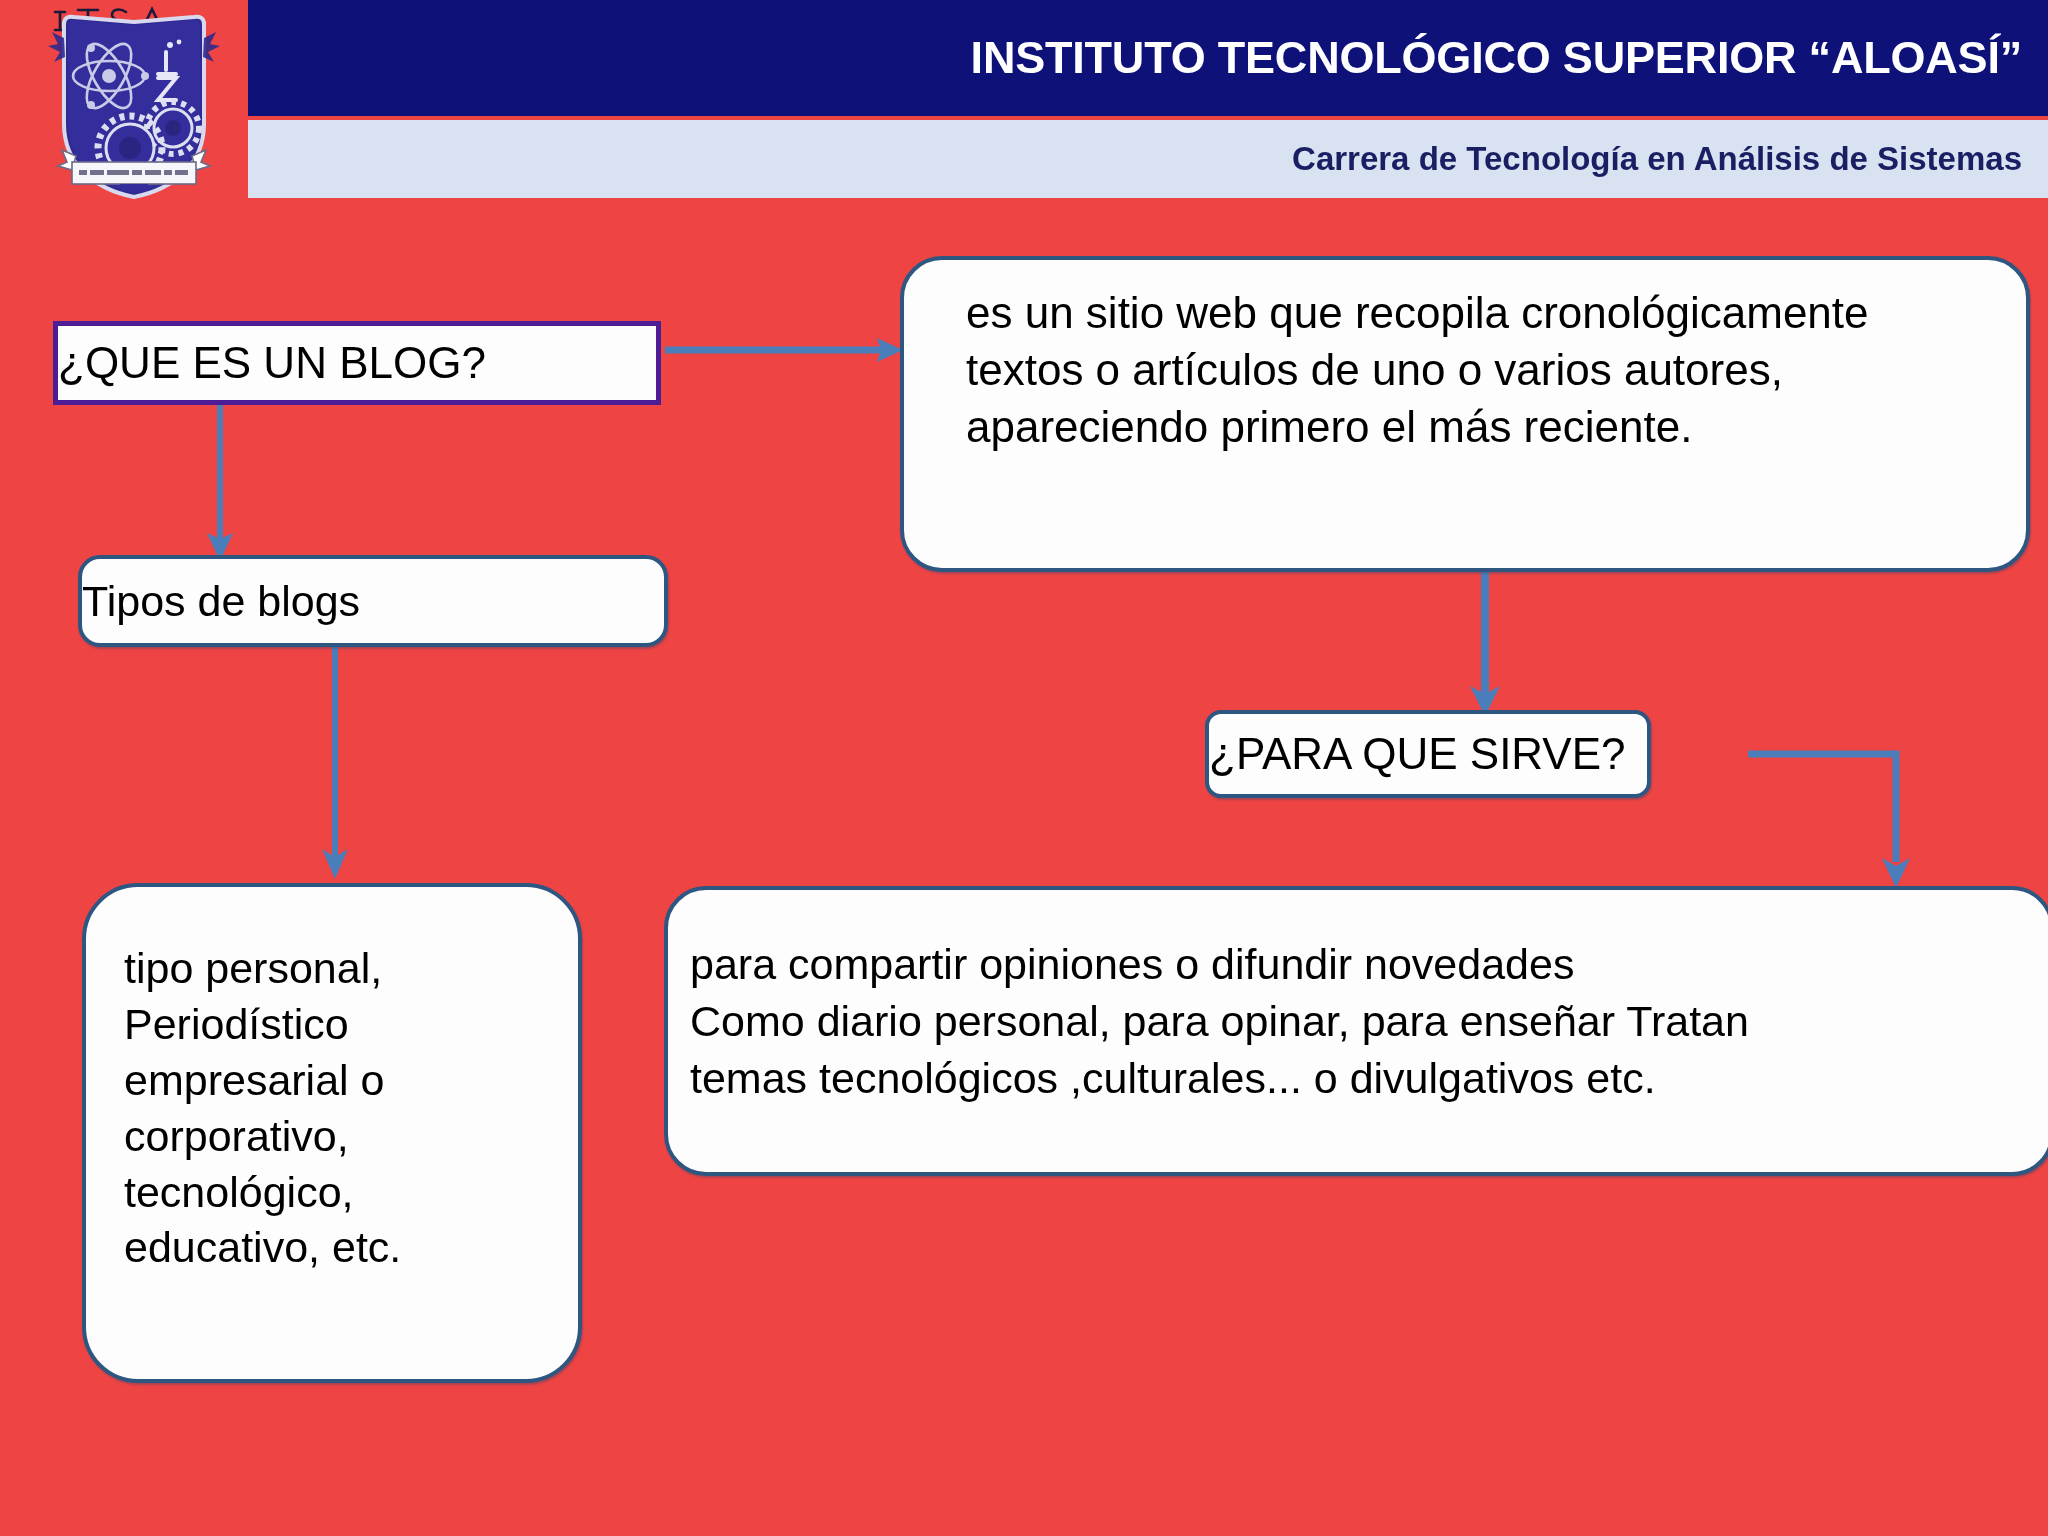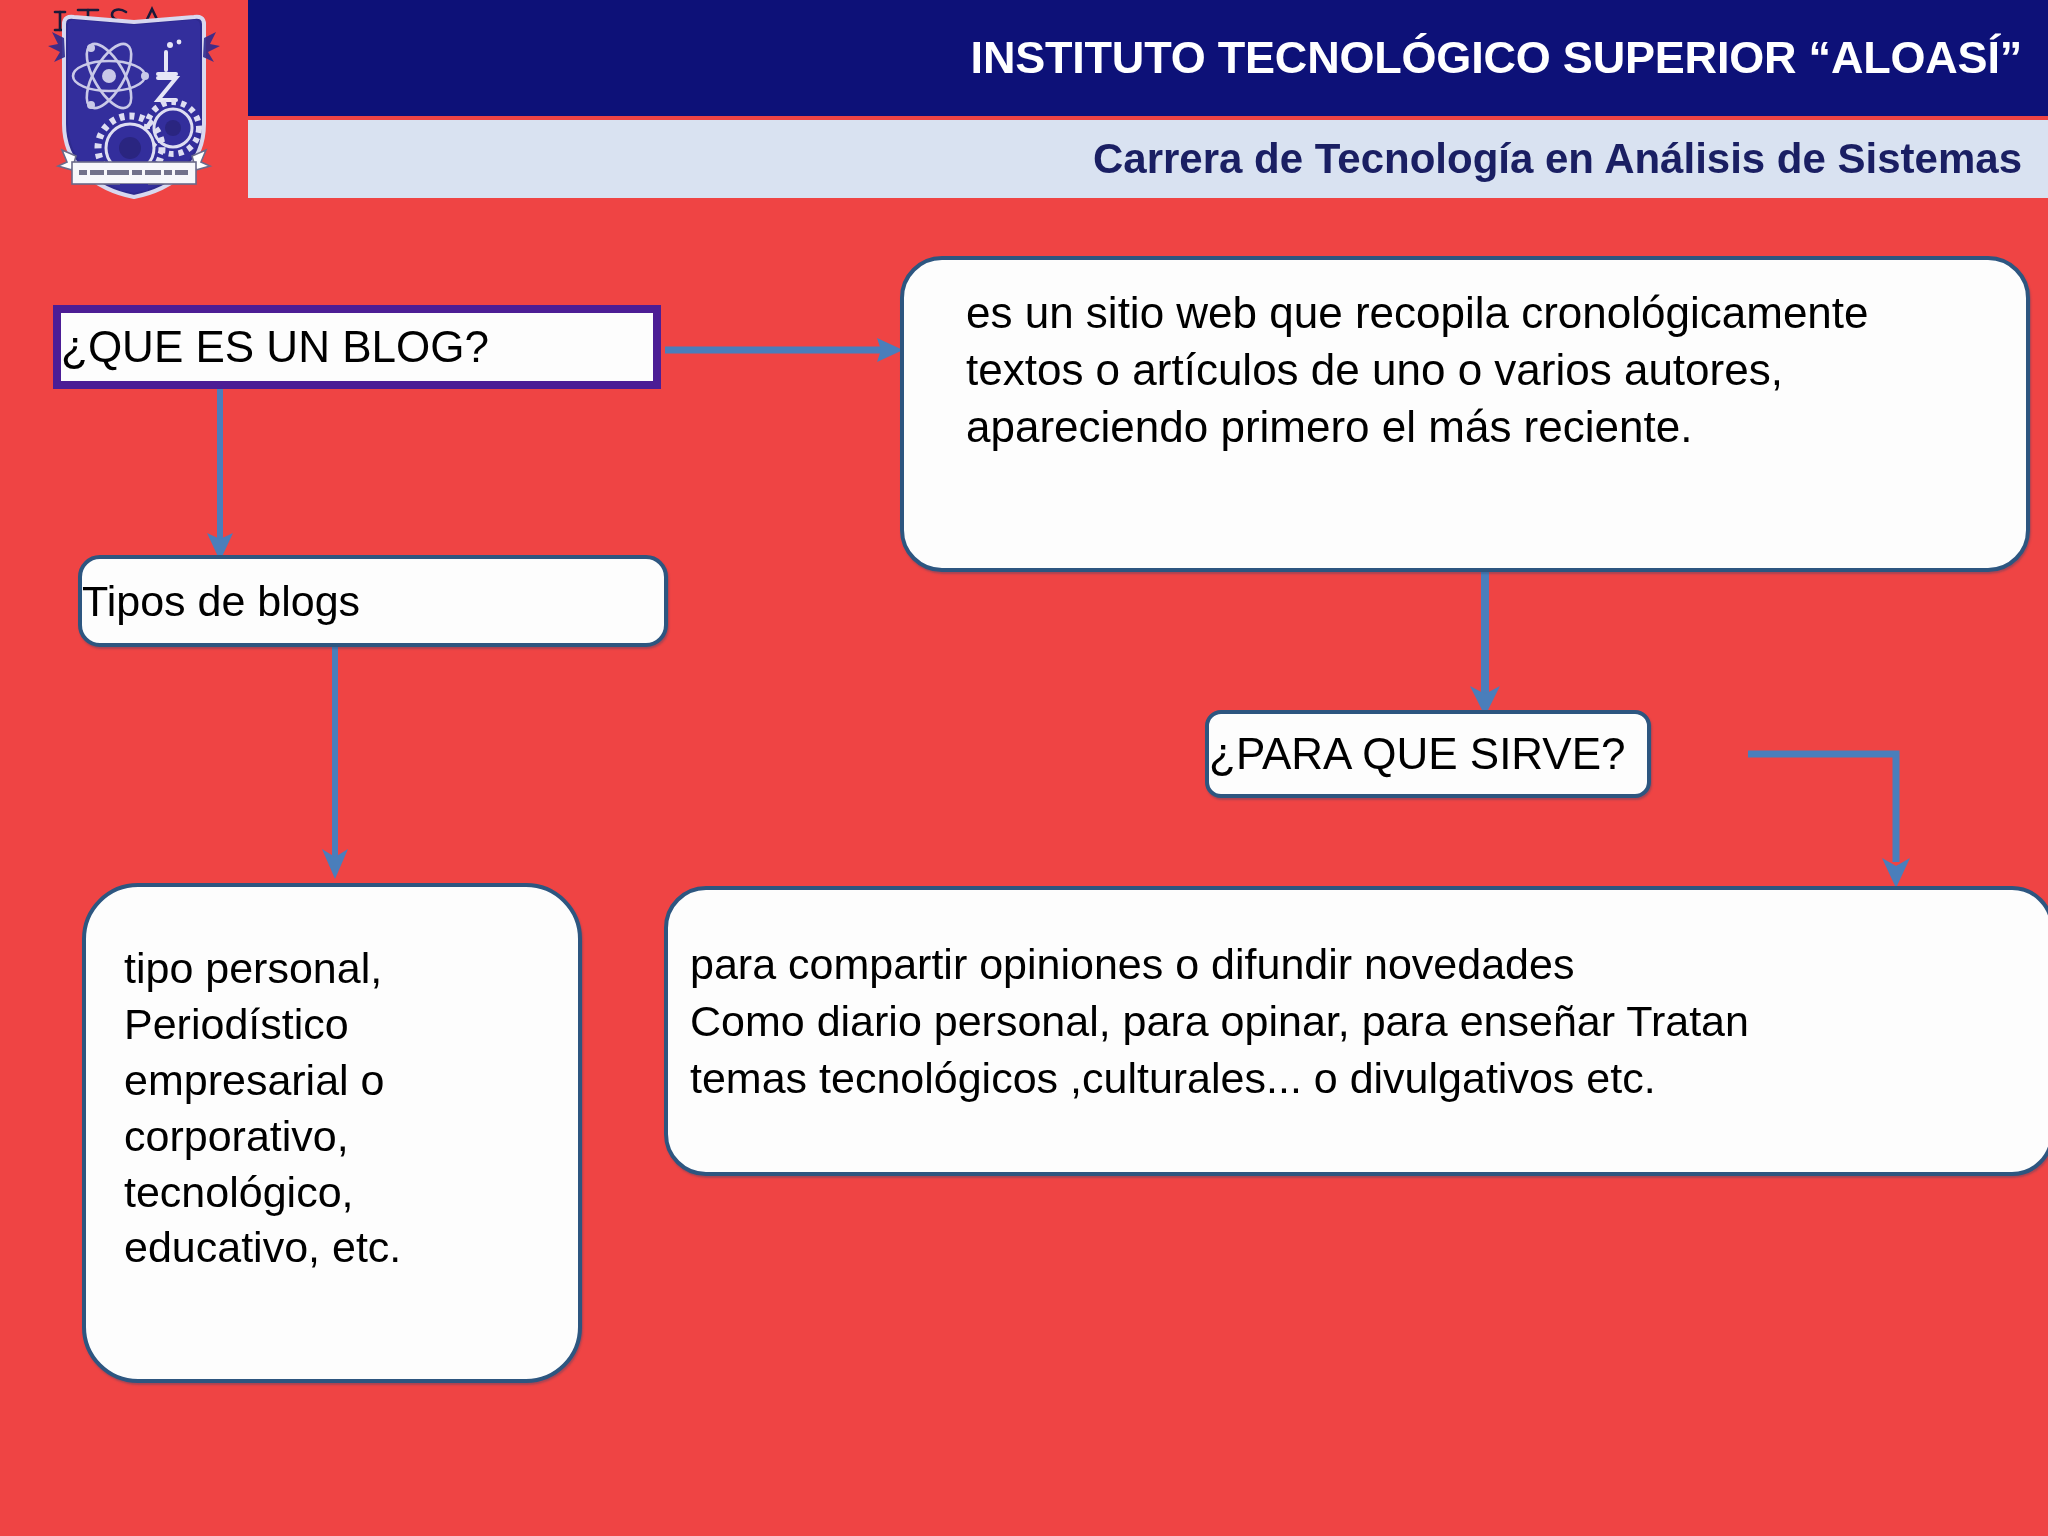--- a/index.html
+++ b/index.html
@@ -58,21 +58,21 @@
     position: absolute;
     left: 248px;
     top: 120px;
     width: 1790px;
     height: 78px;
     display: flex;
     align-items: center;
     justify-content: flex-end;
     padding-right: 16px;
     color: #1a1f63;
-    font-size: 42px;
+    font-size: 33px;
     font-weight: bold;
     white-space: nowrap;
   }
 
   
   .logo {
     position: absolute;
     left: 34px;
     top: 4px;
     width: 200px;
@@ -83,22 +83,23 @@
   
   .node {
     position: absolute;
     background: #fdfdfd;
     display: flex;
     align-items: center;
     color: #000000;
     font-family: "Liberation Sans", sans-serif;
   }
   .node-rect {
-    border: 8px solid #4c1d95;
-    justify-content: center;
+    border: 5px solid #4c1d95;
+    justify-content: center;
+    margin-top: 16px;
   }
   .node-round {
     border: 4px solid #2d5680;
     box-shadow: 1px 2px 2px rgba(40,70,110,0.35);
   }
 
   
   #node-que-es-blog {
     left: 53px; top: 305px; width: 608px; height: 84px;
     font-size: 44px;

